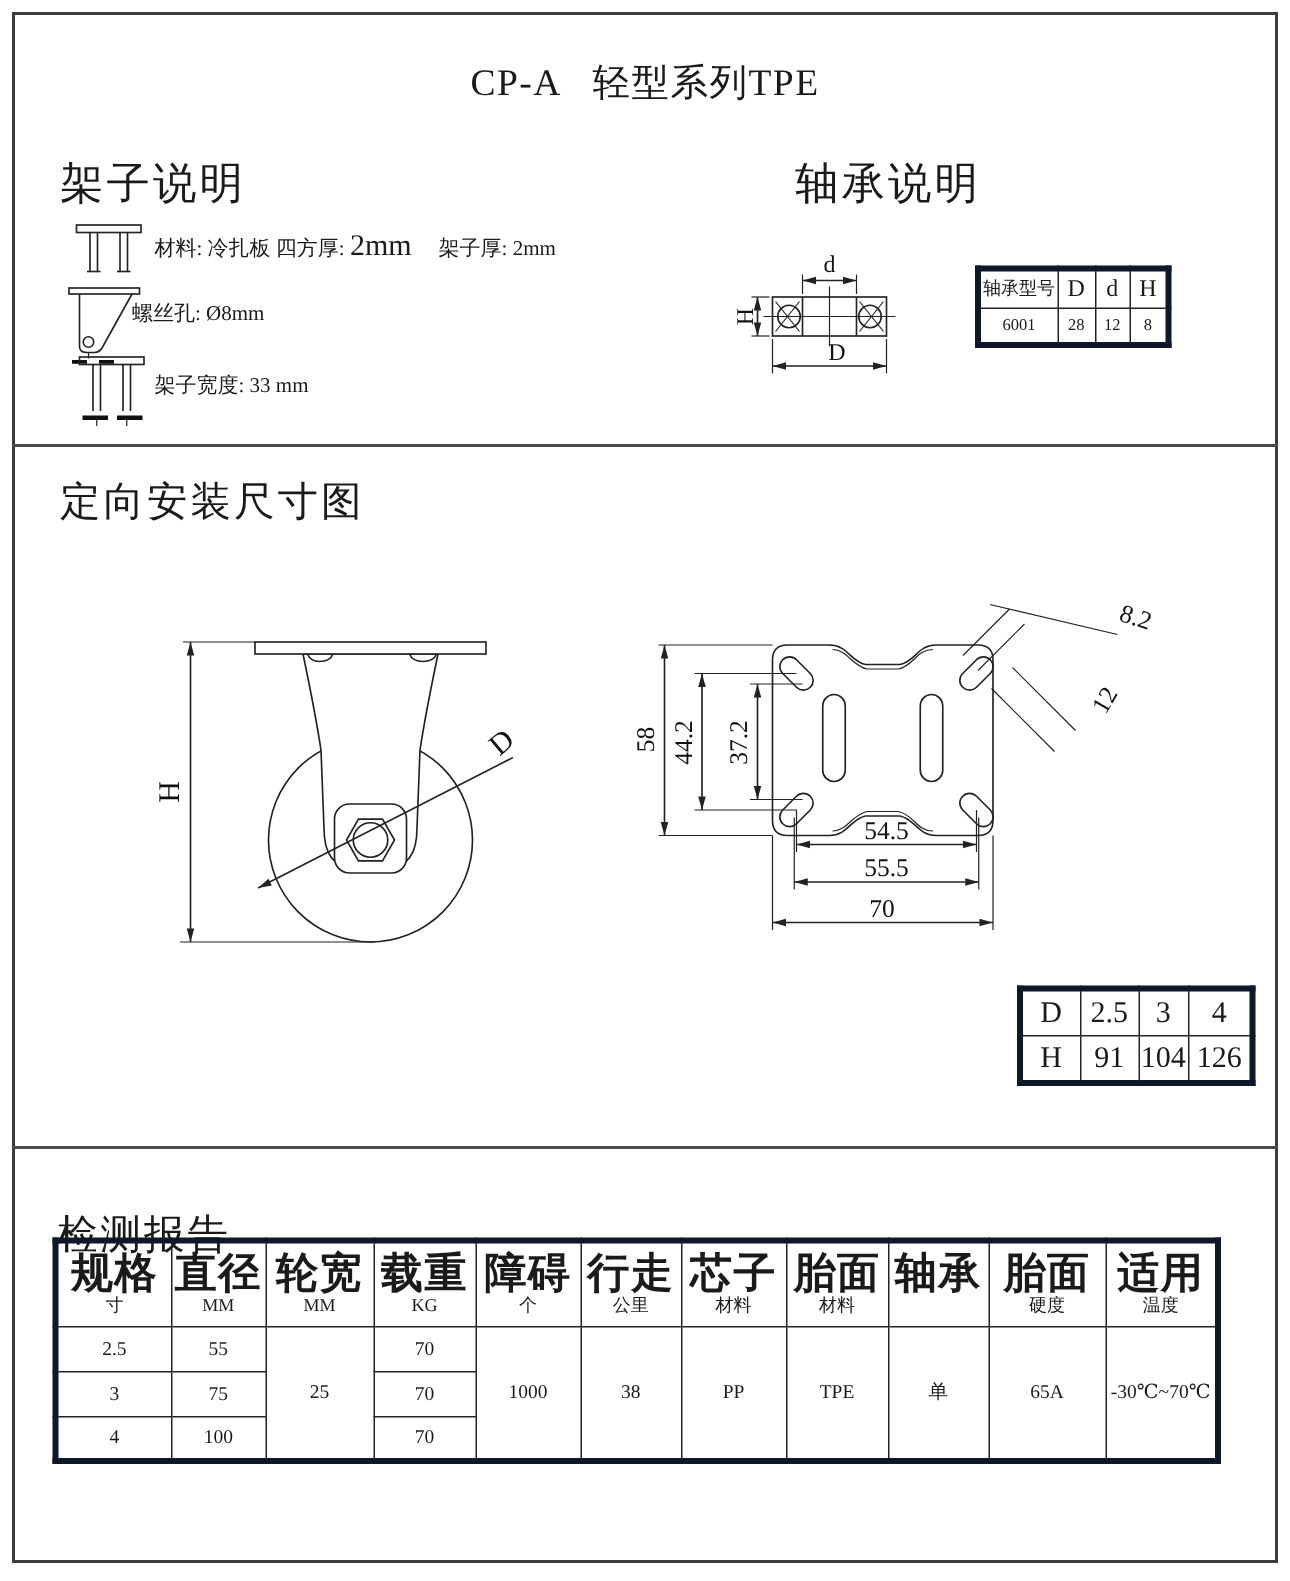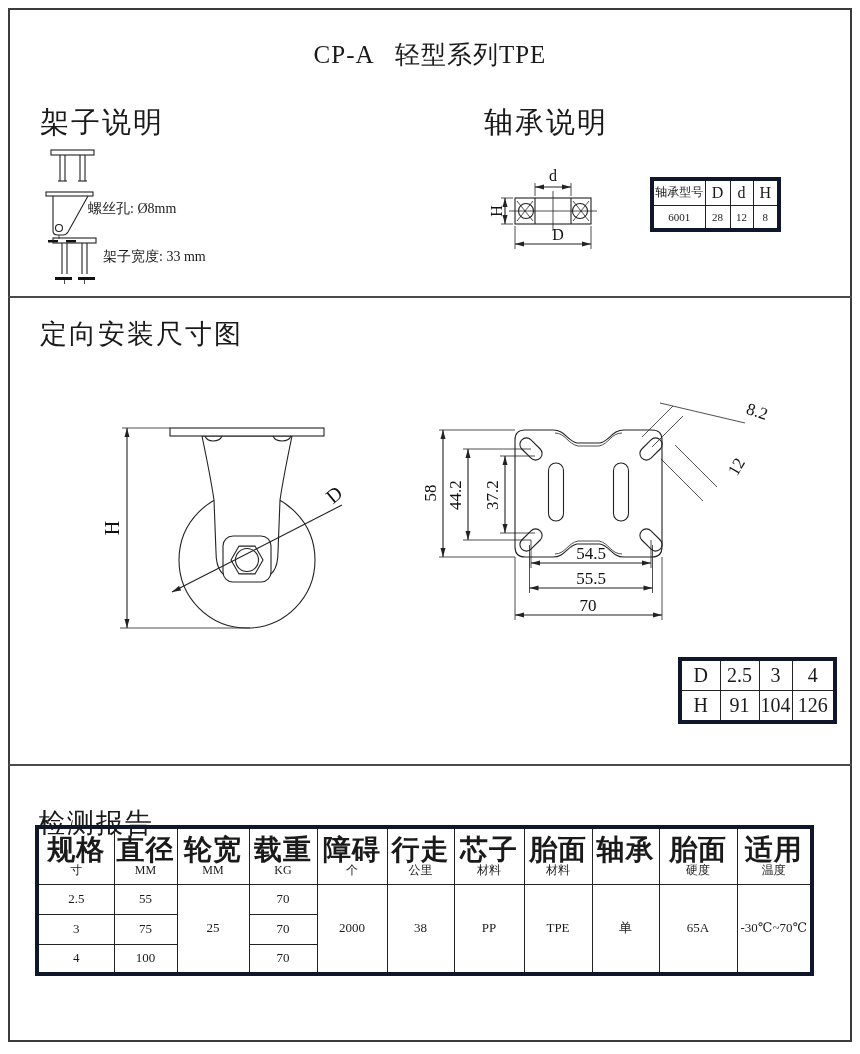--- a/index.html
+++ b/index.html
@@ -46,20 +46,23 @@
 
   <svg class="abs" style="left:50px; top:147px;" width="46" height="40">
     <rect x="1" y="3" width="43" height="5"></rect>
     <line x1="10" y1="8" x2="10" y2="34"></line>
       <line x1="15" y1="8" x2="15" y2="34"></line>
     <line x1="30" y1="8" x2="30" y2="34"></line>
       <line x1="35" y1="8" x2="35" y2="34"></line>
     <line x1="8" y1="34" x2="17" y2="34"></line>
       <line x1="28" y1="34" x2="37" y2="34"></line>
   </svg>
+  <div class="abs smalltext" style="left:103px; top:153px; width:400px;">
+    <span>材料: 冷扎板   四方厚: </span><span class="bigmm">2mm</span><span style="margin-left:18px;">架子厚: 2mm</span>
+  </div>
 
   <svg class="abs" style="left:46px; top:190px;" width="50" height="58">
     <rect x="0" y="2" width="47" height="4"></rect>
     <path d="M7,6 L7,41 Q7,45 12,45 L17,45 Q20,45 22,42 L42,6"></path>
     <circle cx="13" cy="38" r="3.5"></circle>
     <line x1="13" y1="45" x2="13" y2="49" class="thin"></line>
     <rect x="2" y="50" width="10" height="2.5" class="solid"></rect>
     <rect x="20" y="50" width="10" height="2.5" class="solid"></rect>
   </svg>
   <div class="abs smalltext" style="left:88px; top:200px;">螺丝孔: Ø8mm</div>
@@ -70,21 +73,21 @@
       <line x1="15" y1="7" x2="15" y2="38"></line>
     <line x1="30" y1="7" x2="30" y2="38"></line>
       <line x1="35" y1="7" x2="35" y2="38"></line>
     <rect x="3" y="41" width="17" height="3" class="solid"></rect>
     <rect x="26" y="41" width="17" height="3" class="solid"></rect>
     <line x1="12.5" y1="44" x2="12.5" y2="48" class="thin"></line>
     <line x1="32.5" y1="44" x2="32.5" y2="48" class="thin"></line>
   </svg>
   <div class="abs smalltext" style="left:103px; top:248px;">架子宽度: 33 mm</div>
 
-  <div class="abs h1" style="left:484px; top:103px;">轴承说明</div>
+  <div class="abs h1" style="left:530px; top:103px;">轴承说明</div>
 
   <svg class="abs" style="left:465px; top:145px;" width="180" height="120">
 
     <line x1="44" y1="66" x2="132" y2="66" class="thin"></line>
     <line x1="88" y1="46" x2="88" y2="86" class="thin"></line>
 
     <rect x="50" y="53" width="76" height="26"></rect>
     <line x1="70" y1="53" x2="70" y2="79"></line>
     <line x1="106" y1="53" x2="106" y2="79"></line>
     <circle cx="61" cy="66" r="7.5"></circle>
@@ -312,21 +315,21 @@
             <div class="rpt-sub">温度</div>
           </th>
       </tr>
     </thead>
     <tbody>
       <tr style="height:30px;">
         <td class="rpt-val">2.5</td>
         <td class="rpt-val">55</td>
         <td class="rpt-val" rowspan="3">25</td>
         <td class="rpt-val">70</td>
-        <td class="rpt-val" rowspan="3">2000</td>
+        <td class="rpt-val" rowspan="3">1000</td>
         <td class="rpt-val" rowspan="3">38</td>
         <td class="rpt-val" rowspan="3">PP</td>
         <td class="rpt-val" rowspan="3">TPE</td>
         <td class="rpt-val" rowspan="3">单</td>
         <td class="rpt-val" rowspan="3">65A</td>
         <td class="rpt-val" rowspan="3">-30℃~70℃</td>
       </tr>
       <tr style="height:30px;">
         <td class="rpt-val">3</td>
         <td class="rpt-val">75</td>

